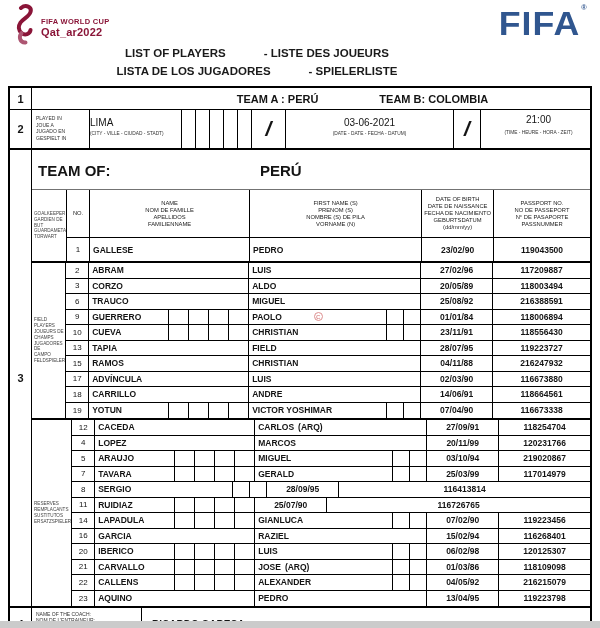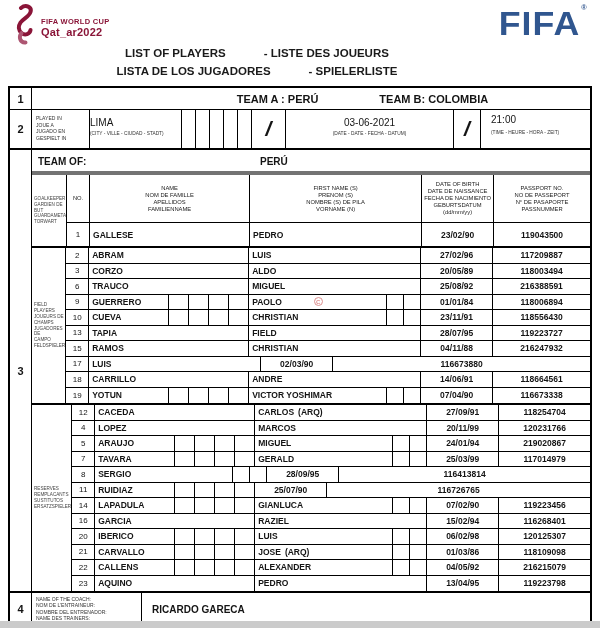--- a/index.html
+++ b/index.html
@@ -31,27 +31,27 @@
 
   
   .band2{height:40px;border-bottom:2px solid #000;font-size:10px}
   .played{flex:0 0 58px;border-right:1px solid #000;font-size:5px;line-height:6.5px;padding:5px 2px 0 4px;color:#333}
   .lima{flex:0 0 92px;border-right:1px solid #000;text-align:left;padding-top:7px}
   .cell-cap{font-size:4.8px;margin-top:3px;color:#333}
   .mbox{flex:0 0 14px;border-right:1px solid #000}
   .slashc{flex:0 0 34px;border-right:1px solid #000;display:flex;align-items:center;justify-content:center;font-size:21px;font-weight:bold;font-style:italic}
   .slash2{flex:0 0 27px}
   .datec{flex:0 0 168px;border-right:1px solid #000;text-align:center;padding-top:7px}
-  .timec{flex:1;padding:4px 4px 0 10px;text-align:left}
+  .timec{flex:1;padding:4px 4px 0 10px;text-align:center}
   .timec .cell-cap{margin-top:5px}
 
   
   .band3{border-bottom:2px solid #000}
   .b3c{flex:1;display:flex;flex-direction:column}
-  .teamof{height:25px;border-bottom:4px solid #737373;position:relative;font-weight:bold;font-size:10px}
+  .teamof{height:40px;border-bottom:1px solid #737373;position:relative;font-weight:bold;font-size:15px}
   .teamof .lab{position:absolute;left:6px;top:50%;transform:translateY(-50%)}
   .teamof .val{position:absolute;left:228px;top:50%;transform:translateY(-50%)}
   .block{display:flex}
   .gkblock,.fieldblock{border-bottom:2px solid #000}
   .glabel{flex:0 0 32px;border-right:1px solid #000;display:flex;flex-direction:column;justify-content:center;padding-left:2px;font-size:4.6px;line-height:5.8px;color:#444}
   .gright{flex:1;display:flex;flex-direction:column}
   .thead{display:flex;height:48px;border-bottom:1px solid #000;font-size:5.8px;line-height:7px;color:#222;text-align:center}
   .hc{display:flex;flex-direction:column;align-items:center;justify-content:center;border-right:1px solid #000}
   .h-no{flex:0 0 23px}
   .h-name{flex:0 0 160px}
@@ -316,20 +316,23 @@
               <div class="c-first">
                 <span class="txt">
                   <span>CHRISTIAN</span>
                 </span>
               </div>
               <div class="c-dob">04/11/88</div>
               <div class="c-pass">216247932</div>
             </div>
             <div class="prow">
               <div class="c-no">17</div>
+              <div class="c-name">
+                <span class="txt">ADVÍNCULA</span>
+              </div>
               <div class="c-first">
                 <span class="txt">
                   <span>LUIS</span>
                 </span>
               </div>
               <div class="c-dob">02/03/90</div>
               <div class="c-pass">116673880</div>
             </div>
             <div class="prow">
               <div class="c-no">18</div>
@@ -410,21 +413,21 @@
                 <span class="bx"></span>
                 <span class="bx"></span>
               </div>
               <div class="c-first">
                 <span class="txt">
                   <span>MIGUEL</span>
                 </span>
                 <span class="bx2"></span>
                 <span class="bx2"></span>
               </div>
-              <div class="c-dob">24/01/94</div>
+              <div class="c-dob">03/10/94</div>
               <div class="c-pass">219020867</div>
             </div>
             <div class="prow">
               <div class="c-no">7</div>
               <div class="c-name">
                 <span class="txt">TAVARA</span>
                 <span class="bx"></span>
                 <span class="bx"></span>
                 <span class="bx"></span>
                 <span class="bx"></span>

